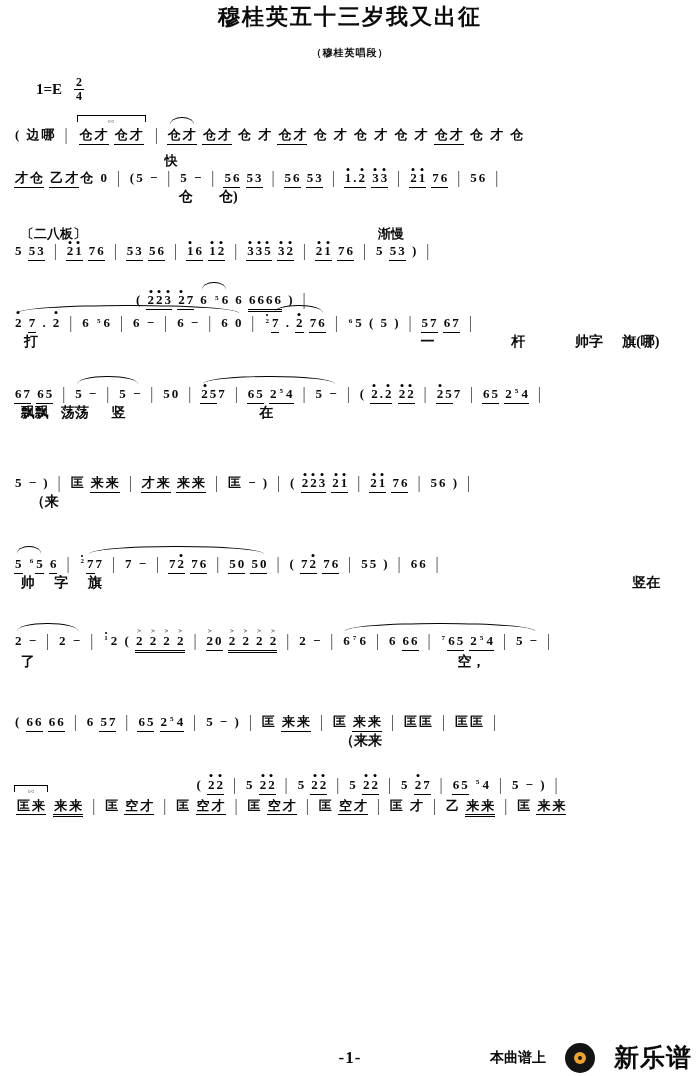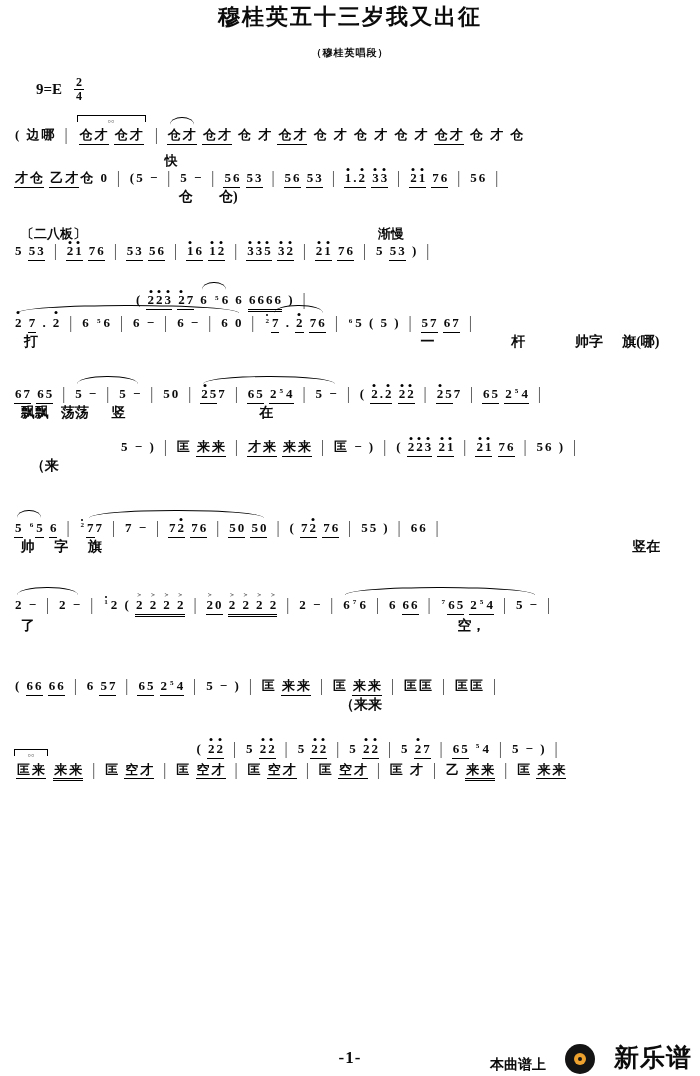--- a/index.html
+++ b/index.html
@@ -36,52 +36,52 @@
       font-size:0.45em;background:#fff;padding:0 3px;line-height:1;}
   .oct::after{content:"";position:absolute;top:-0.24em;left:50%;transform:translateX(-50%);
       width:3px;height:3px;border-radius:50%;background:#000;}
   .grace .oct::after{width:2px;height:2px;}
   .acc::before{content:">";position:absolute;top:-0.95em;left:50%;transform:translateX(-50%);
       font-size:0.55em;font-weight:bold;}
   .grace{display:inline-block;font-size:0.55em;position:relative;top:-0.62em;margin:0 1px 0 1px;font-weight:bold;}
 
   .footer-page{position:absolute;bottom:8px;left:0;width:100%;text-align:center;
       font-size:17px;font-weight:bold;letter-spacing:1px;}
-  .brand{position:absolute;right:8px;bottom:2px;display:flex;align-items:flex-end;gap:19px;}
+  .brand{position:absolute;right:8px;bottom:2px;display:flex;align-items:center;gap:19px;}
   .brand-pre{font-size:14px;font-weight:bold;}
   .disc{width:30px;height:30px;border-radius:50%;background:#141414;position:relative;display:inline-block;}
   .disc::before{content:"";position:absolute;left:50%;top:50%;width:12px;height:12px;margin:-6px 0 0 -6px;
       border-radius:50%;background:#eda12f;}
   .disc::after{content:"";position:absolute;left:50%;top:50%;width:4px;height:4px;margin:-2px 0 0 -2px;
       border-radius:50%;background:#141414;}
   .brand-name{font-size:25px;font-weight:bold;letter-spacing:1px;}
 
   
   .system:nth-of-type(1){margin-top:24px;}
   .system:nth-of-type(2){margin-top:24px;}
   .system:nth-of-type(3){margin-top:36px;}
   .system:nth-of-type(4){margin-top:30px;}
   .system:nth-of-type(5){margin-top:34px;}
-  .system:nth-of-type(6){margin-top:16px;text-align:center;}
+  .system:nth-of-type(6){margin-top:52px;}
   .system:nth-of-type(7){margin-top:44px;}
   .system:nth-of-type(8){margin-top:40px;}
   .system:nth-of-type(9){margin-top:42px;}
   .system:nth-of-type(10){margin-top:26px;}
 </style>
 </head>
 <body>
 
 <div class="page">
   <div class="header">
     <div class="title">穆桂英五十三岁我又出征</div>
     <div class="subtitle">（穆桂英唱段）</div>
   </div>
 
   <div class="keysig">
-    <span>9=E</span>
+    <span>1=E</span>
     <span class="frac">
       <span class="num">2</span>
       <span class="den">4</span>
     </span>
   </div>
 
   <div id="systems">
       <div class="system">
         <div class="notes-row"><span class="nc">(</span><span class="sp"></span><span class="nc">边</span><span class="nc">哪</span><span class="sp"></span><span class="nc bar">|</span><span class="sp"></span><span class="bracket"><span class="ug"><span class="nc">仓</span><span class="nc">才</span></span><span class="sp"></span><span class="ug"><span class="nc">仓</span><span class="nc">才</span></span></span><span class="sp"></span><span class="nc bar">|</span><span class="sp"></span><span class="slur"><span class="ug"><span class="nc">仓</span><span class="nc">才</span></span></span><span class="sp"></span><span class="ug"><span class="nc">仓</span><span class="nc">才</span></span><span class="sp"></span><span class="nc">仓</span><span class="sp"></span><span class="nc">才</span><span class="sp"></span><span class="ug"><span class="nc">仓</span><span class="nc">才</span></span><span class="sp"></span><span class="nc">仓</span><span class="sp"></span><span class="nc">才</span><span class="sp"></span><span class="nc">仓</span><span class="sp"></span><span class="nc">才</span><span class="sp"></span><span class="nc">仓</span><span class="sp"></span><span class="nc">才</span><span class="sp"></span><span class="ug"><span class="nc">仓</span><span class="nc">才</span></span><span class="sp"></span><span class="nc">仓</span><span class="sp"></span><span class="nc">才</span><span class="sp"></span><span class="nc">仓</span></div>
       </div>

